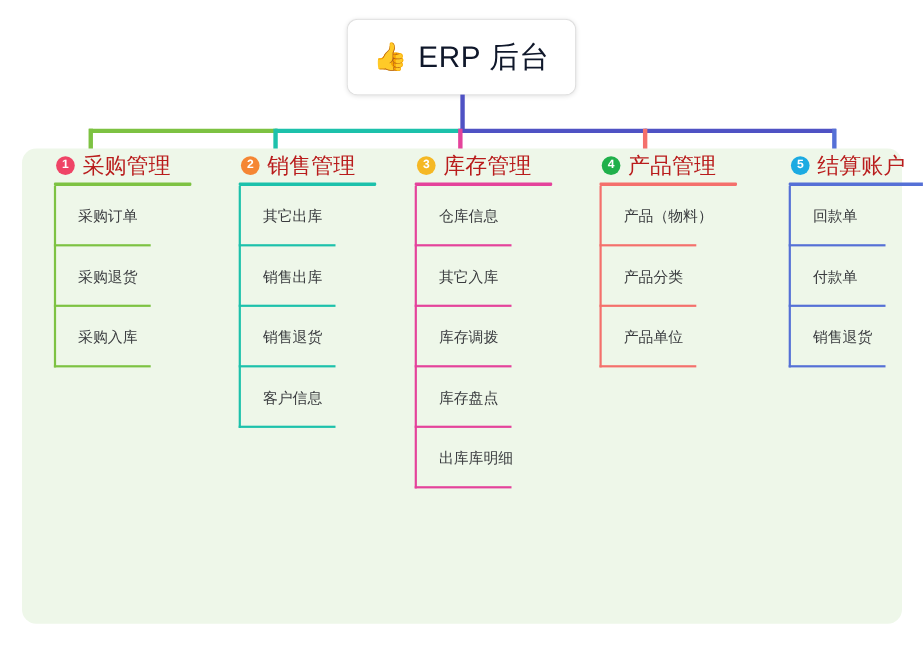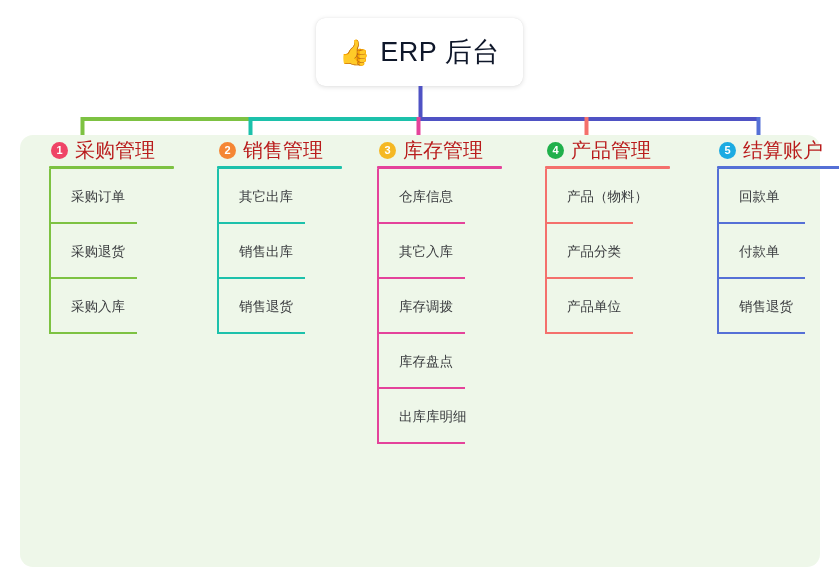--- a/index.html
+++ b/index.html
@@ -205,20 +205,24 @@
         <span class="leaf-rule" style="background: rgb(28, 193, 171);"></span>
       </div>
       <div class="leaf">
         <span class="leaf-label">销售出库</span>
         <span class="leaf-rule" style="background: rgb(28, 193, 171);"></span>
       </div>
       <div class="leaf">
         <span class="leaf-label">销售退货</span>
         <span class="leaf-rule" style="background: rgb(28, 193, 171);"></span>
       </div>
+      <div class="leaf">
+        <span class="leaf-label">客户信息</span>
+        <span class="leaf-rule" style="background: rgb(28, 193, 171);"></span>
+      </div>
     </div>
   </div>
 
   <div class="column" id="col-2">
     <div class="col-head">
       <span class="badge" style="background: rgb(245, 184, 36);">3</span>
       <span class="col-title">库存管理</span>
     </div>
     <div class="col-rule" style="background: rgb(228, 67, 155);"></div>
     <div class="items">

